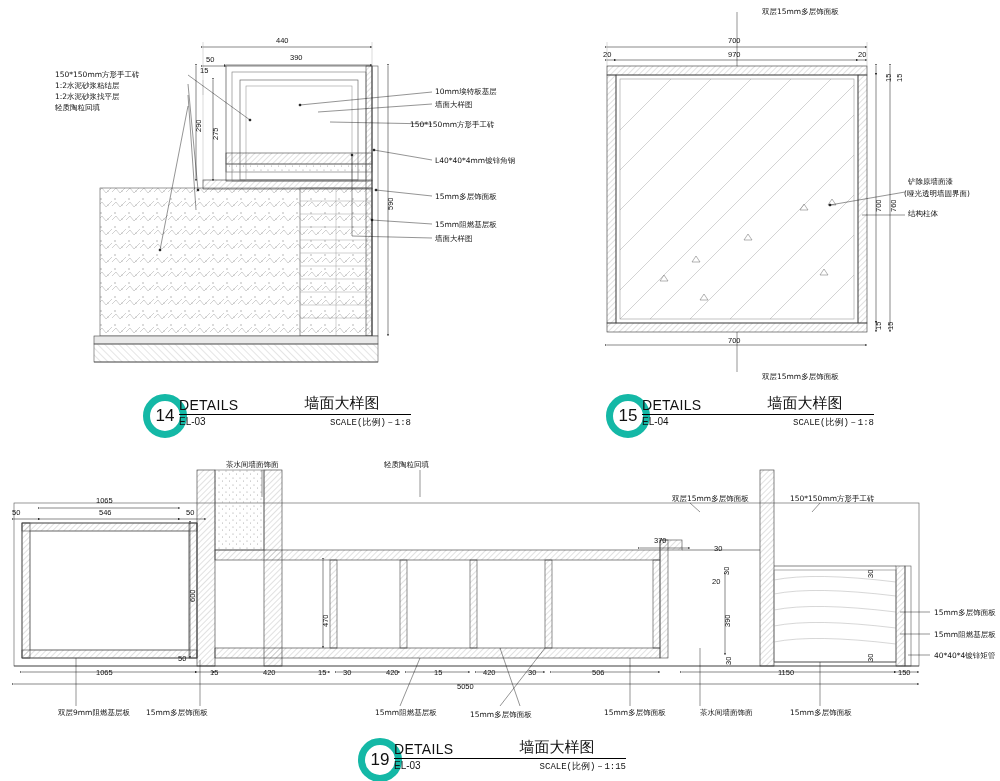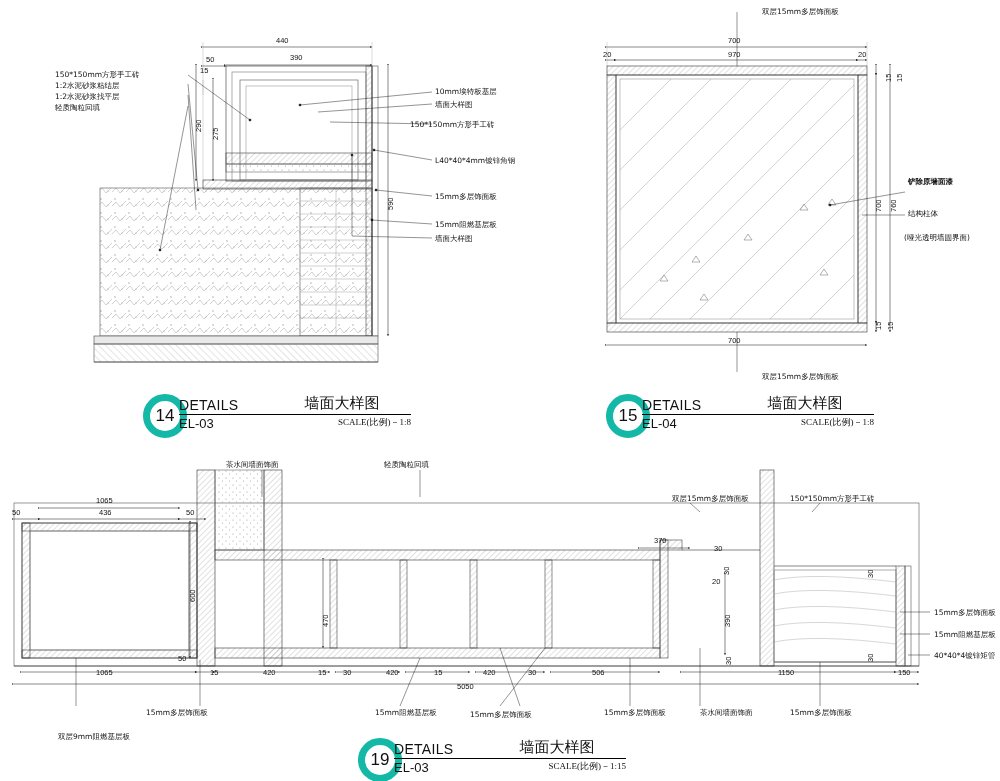--- a/index.html
+++ b/index.html
@@ -38,22 +38,22 @@
     width:30px;height:30px;border:7px solid #14b8a6;border-radius:50%;
     display:flex;align-items:center;justify-content:center;
     font-size:17px;
   }
   .tb-main{position:absolute;left:36px;top:0;width:232px;}
   .tb-row1{display:flex;align-items:flex-end;gap:20px;height:19px;}
   .tb-details{font-size:14px;letter-spacing:.3px;}
   .tb-cn{font-size:15px;font-family:"DejaVu Sans",sans-serif;margin-left:46px;}
   .tb-line{border-bottom:1.6px solid #000;width:232px;margin-top:1px;}
   .tb-row2{display:flex;justify-content:space-between;font-size:9px;padding-top:1px;}
-  .tb-sheet{font-size:13px;}
-  .tb-scale{font-size:9px;font-family:Liberation Serif, serif;}
+  .tb-sheet{font-size:10px;}
+  .tb-scale{font-size:9px;font-family:Liberation Mono, monospace;}
 </style>
 </head>
 <body>
 
 <div class="stage">
 
 <svg class="draw" viewBox="0 0 1000 781">
   <defs>
     <pattern id="hatch45" width="6" height="6" patternUnits="userSpaceOnUse" patternTransform="rotate(45)">
       <line x1="0" y1="0" x2="0" y2="6" stroke="#8a8a8a" stroke-width="0.5"></line>
@@ -340,55 +340,55 @@
 <div class="dim" style="left:276px;top:36px;">440</div>
 <div class="dim" style="left:290px;top:53px;">390</div>
 <div class="dim" style="left:206px;top:55px;">50</div>
 <div class="dim" style="left:200px;top:66px;">15</div>
 <div class="dim vert" style="left:194px;top:132px;">290</div>
 <div class="dim vert" style="left:211px;top:140px;">275</div>
 <div class="dim vert" style="left:386px;top:210px;">590</div>
 
 <div class="lbl cn" style="left:762px;top:7px;">双层15mm多层饰面板</div>
 <div class="lbl cn" style="left:762px;top:372px;">双层15mm多层饰面板</div>
-<div class="lbl cn" style="left:908px;top:177px;font-weight:bold;">铲除原墙面漆</div>
-<div class="lbl cn" style="left:904px;top:189px;margin-top:44px;">(哑光透明墙固界面)</div>
+<div class="lbl cn" style="left:908px;top:177px;">铲除原墙面漆</div>
+<div class="lbl cn" style="left:904px;top:189px;">(哑光透明墙固界面)</div>
 <div class="lbl cn" style="left:908px;top:209px;">结构柱体</div>
 
 <div class="dim" style="left:728px;top:36px;">700</div>
 <div class="dim" style="left:728px;top:50px;">970</div>
 <div class="dim" style="left:603px;top:50px;">20</div>
 <div class="dim" style="left:858px;top:50px;">20</div>
 <div class="dim vert" style="left:884px;top:82px;">15</div>
 <div class="dim vert" style="left:895px;top:82px;">15</div>
 <div class="dim vert" style="left:874px;top:212px;">700</div>
 <div class="dim vert" style="left:889px;top:212px;">760</div>
 <div class="dim" style="left:728px;top:336px;">700</div>
 <div class="dim vert" style="left:874px;top:330px;">15</div>
 <div class="dim vert" style="left:886px;top:330px;">15</div>
 
 <div class="lbl cn" style="left:226px;top:460px;">茶水间墙面饰面</div>
 <div class="lbl cn" style="left:384px;top:460px;">轻质陶粒回填</div>
 <div class="lbl cn" style="left:672px;top:494px;">双层15mm多层饰面板</div>
 <div class="lbl cn" style="left:790px;top:494px;">150*150mm方形手工砖</div>
 
-<div class="lbl cn" style="left:58px;top:708px;margin-top:24px;">双层9mm阻燃基层板</div>
+<div class="lbl cn" style="left:58px;top:708px;">双层9mm阻燃基层板</div>
 <div class="lbl cn" style="left:146px;top:708px;">15mm多层饰面板</div>
 <div class="lbl cn" style="left:375px;top:708px;">15mm阻燃基层板</div>
 <div class="lbl cn" style="left:470px;top:710px;">15mm多层饰面板</div>
 <div class="lbl cn" style="left:604px;top:708px;">15mm多层饰面板</div>
 <div class="lbl cn" style="left:700px;top:708px;">茶水间墙面饰面</div>
 <div class="lbl cn" style="left:790px;top:708px;">15mm多层饰面板</div>
 
 <div class="lbl cn" style="left:934px;top:608px;">15mm多层饰面板</div>
 <div class="lbl cn" style="left:934px;top:630px;">15mm阻燃基层板</div>
 <div class="lbl cn" style="left:934px;top:651px;">40*40*4镀锌矩管</div>
 
 <div class="dim" style="left:96px;top:496px;">1065</div>
-<div class="dim" style="left:99px;top:508px;">436</div>
+<div class="dim" style="left:99px;top:508px;">546</div>
 <div class="dim" style="left:12px;top:508px;">50</div>
 <div class="dim" style="left:186px;top:508px;">50</div>
 <div class="dim" style="left:654px;top:536px;">370</div>
 <div class="dim" style="left:714px;top:544px;">30</div>
 <div class="dim" style="left:712px;top:577px;">20</div>
 <div class="dim vert" style="left:722px;top:575px;">30</div>
 <div class="dim vert" style="left:866px;top:578px;">30</div>
 
 <div class="dim vert" style="left:188px;top:602px;">600</div>
 <div class="dim vert" style="left:321px;top:627px;">470</div>

